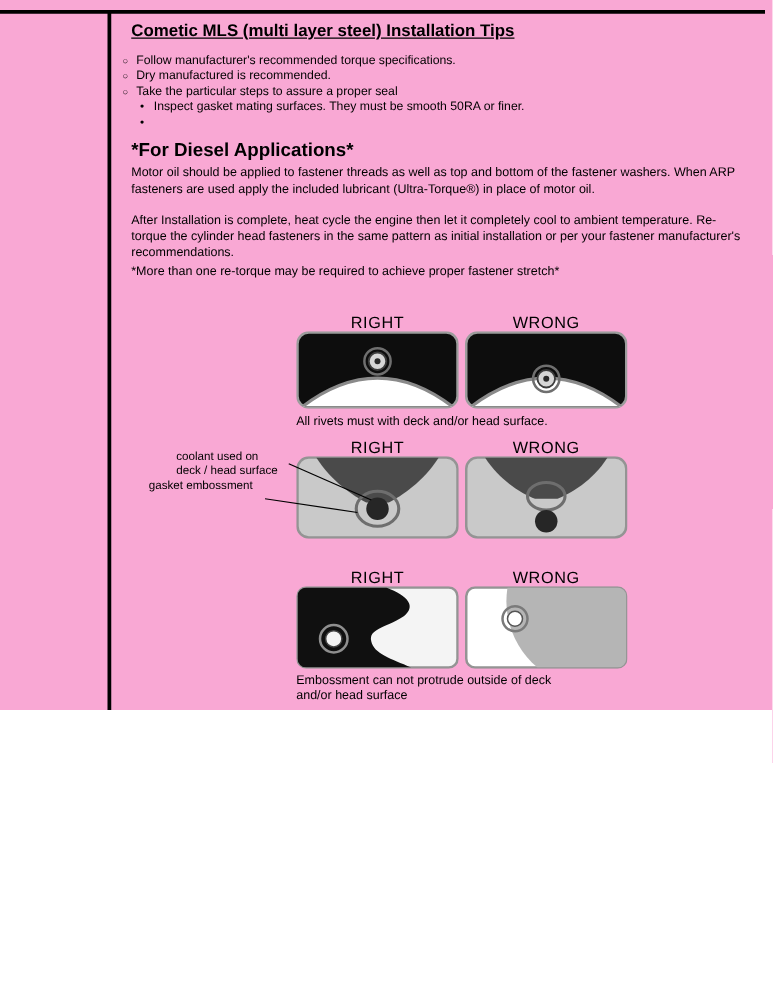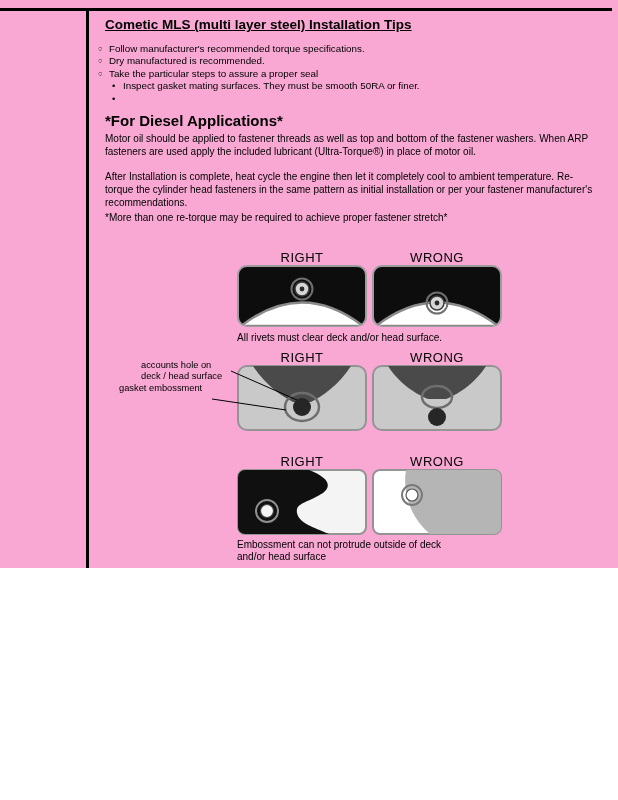--- a/index.html
+++ b/index.html
@@ -109,27 +109,27 @@
             </defs>
           <rect x="1" y="1" width="128" height="60" rx="9" fill="#0d0d0d" stroke="#9c9c9c" stroke-width="2"></rect>
           <g clip-path="url(#c1w)">
             <path d="M4,61 Q65,14 126,61 Z" fill="#ffffff" stroke="#8a8a8a" stroke-width="2.5"></path>
           </g>
           <circle cx="65" cy="38" r="10.5" fill="none" stroke="#6f6f6f" stroke-width="2"></circle>
           <circle cx="65" cy="38" r="7" fill="#d6d6d6" stroke="#3c3c3c" stroke-width="1.5"></circle>
           <circle cx="65" cy="38" r="2.4" fill="#2a2a2a"></circle>
         </svg>
       </div>
-      <div class="dg-caption" style="left:132px; top:82px;">All rivets must clear deck and/or head surface.</div>
+      <div class="dg-caption" style="left:132px; top:82px;">All rivets must with deck and/or head surface.</div>
 
       <div class="dg-label" style="left:132px; top:100px;">RIGHT</div>
       <div class="dg-label" style="left:267px; top:100px;">WRONG</div>
 
       <div class="ann" style="left:36px; top:110px; width:96px;">
-        <div>accounts hole on</div>
+        <div>coolant used on</div>
         <div>deck / head surface</div>
       </div>
       <div class="ann" style="left:14px; top:133px; width:92px;">gasket embossment</div>
 
       <div class="dg-img" style="left:132px; top:115px;">
         <svg width="130" height="66" viewBox="0 0 130 66">
           <defs>
               <clipPath id="c2r">
                 <rect x="1" y="1" width="128" height="64" rx="9"></rect>
               </clipPath>

